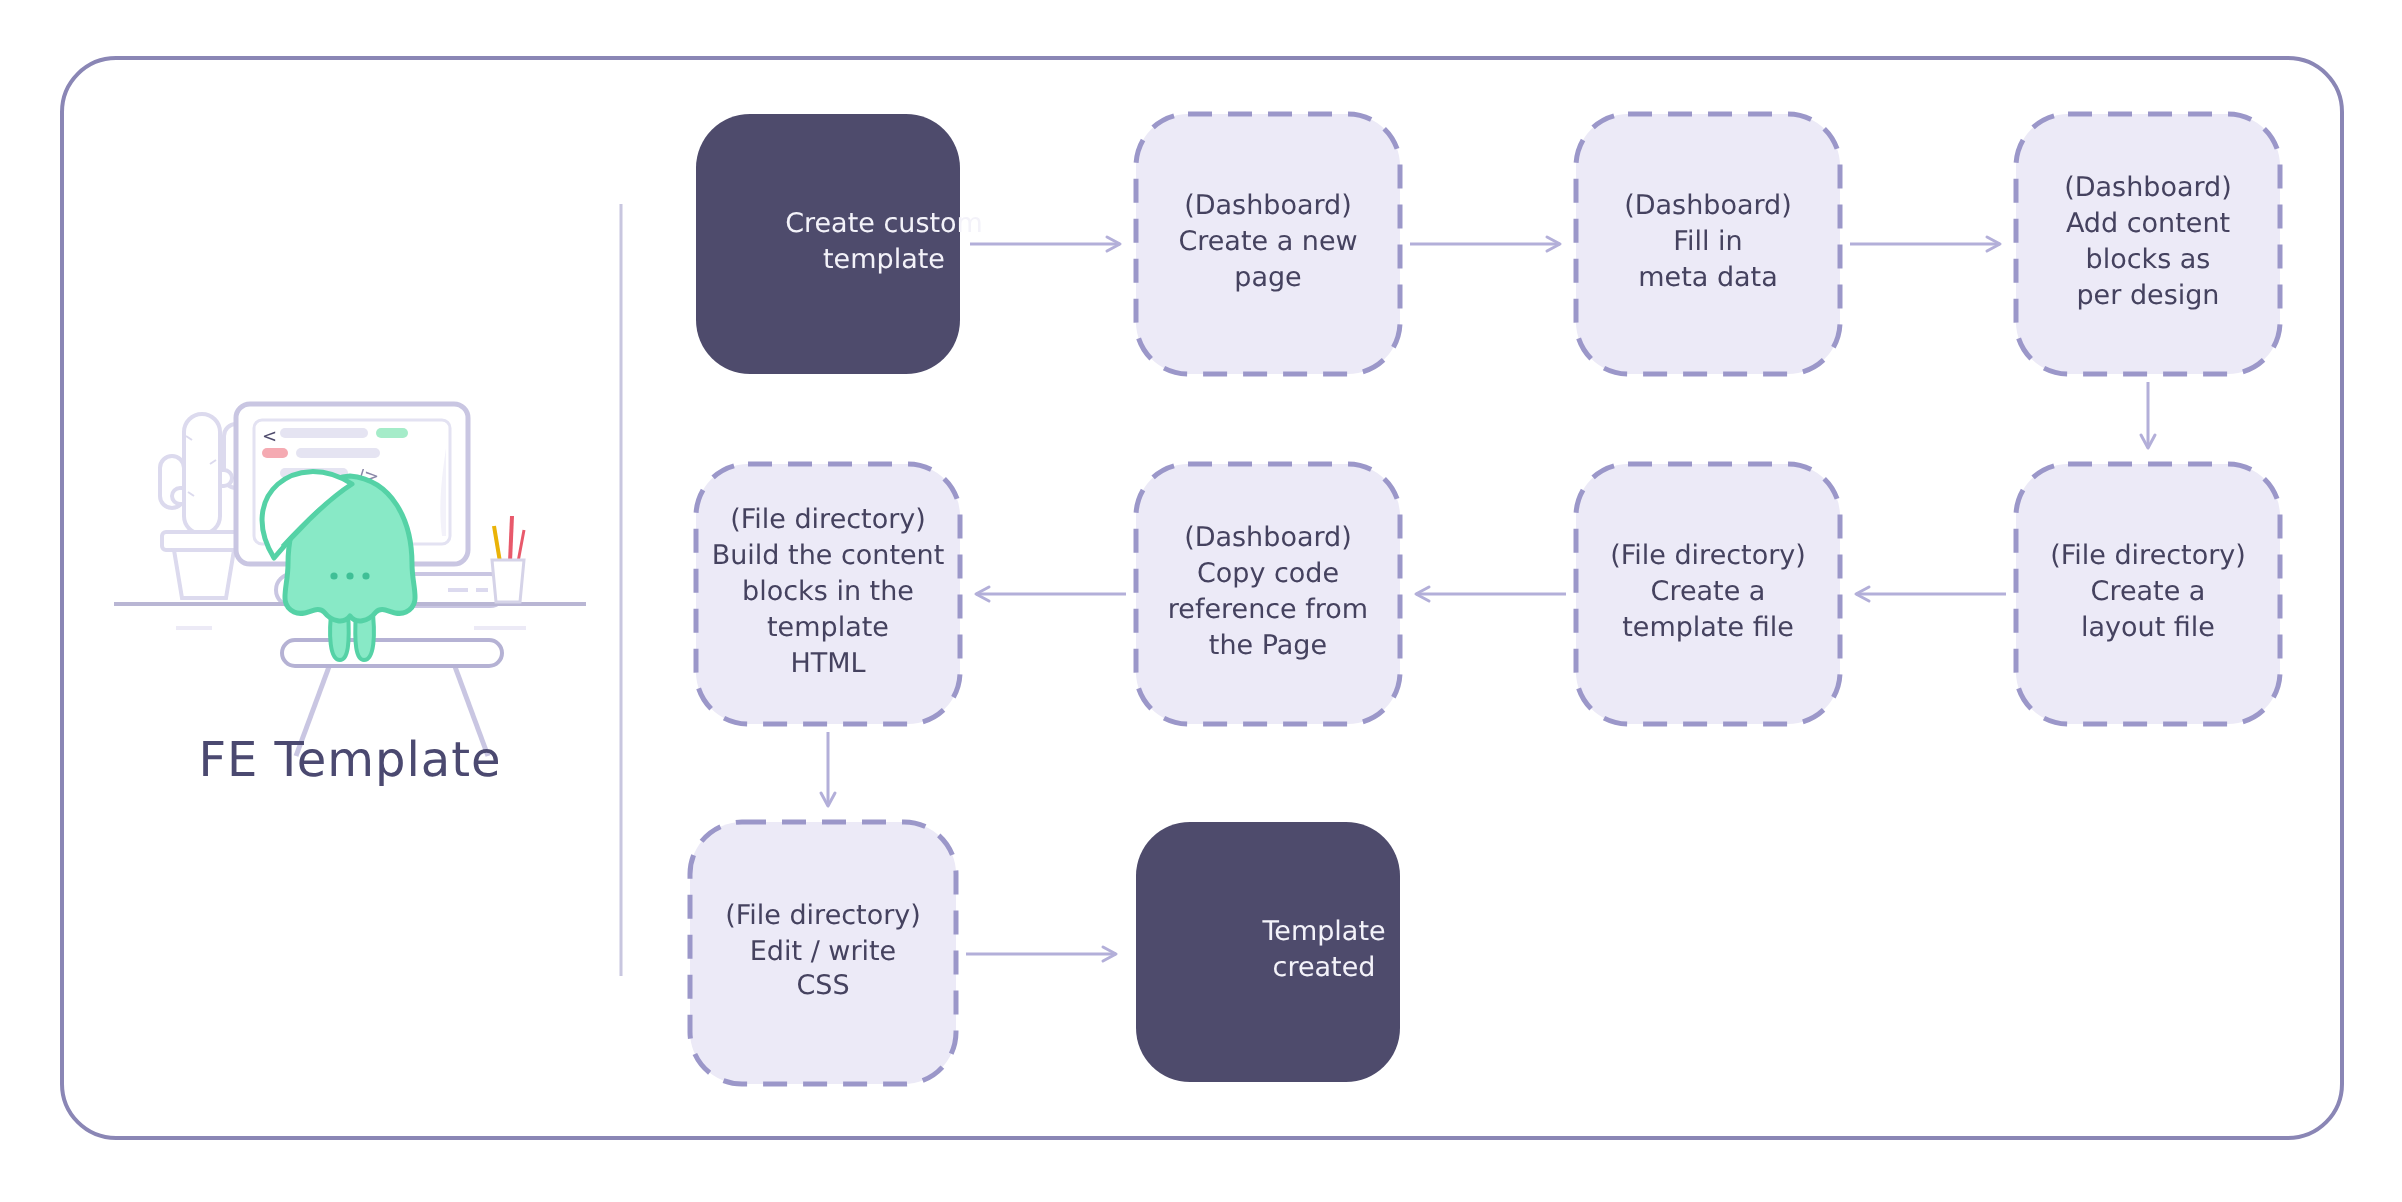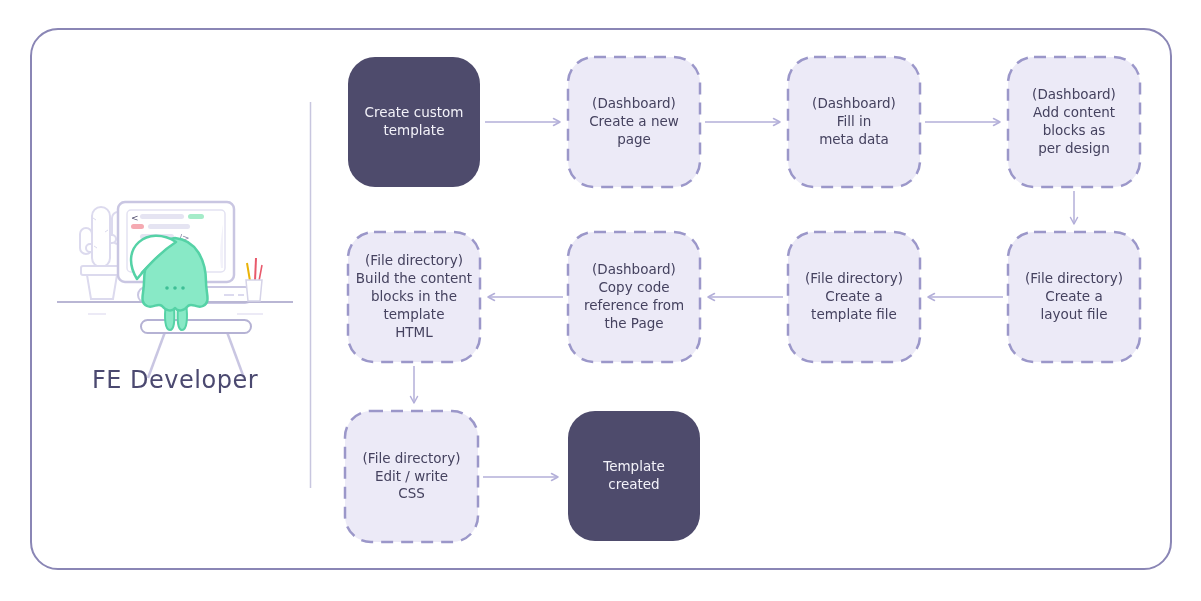--- a/index.html
+++ b/index.html
@@ -10,21 +10,21 @@
   .outer-frame{
     position:absolute;left:30px;top:28px;width:1138px;height:538px;
     border:2px solid #8a86b5;border-radius:28px;background:transparent;
   }
   .diagram-svg{position:absolute;left:0;top:0;width:1201px;height:601px;}
   .node-label{
     position:absolute;display:flex;align-items:center;justify-content:center;
     text-align:center;white-space:pre-line;
     font-size:13.5px;line-height:1.32;color:#45425f;
   }
-  .node-label.dark{color:#f3f2f9;}
+  .node-label.dark{color:#f3f2f9;margin-left:28px;}
   .actor-label{
     position:absolute;left:60px;top:366px;width:230px;
     text-align:center;font-size:24px;letter-spacing:0.5px;color:#4b4970;
   }
 </style>
 </head>
 <body>
 
 <div class="stage">
 
@@ -166,15 +166,15 @@
 Build the content
 blocks in the
 template
 HTML</div>
   <div class="node-label" style="left:345px;top:411px;width:133px;height:131px;">(File directory)
 Edit / write
 CSS</div>
   <div class="node-label dark" style="left:568px;top:411px;width:132px;height:130px;">Template
 created</div>
 
-  <div class="actor-label">FE Developer</div>
+  <div class="actor-label">FE Template</div>
 
 </div>
 
 </body></html>

